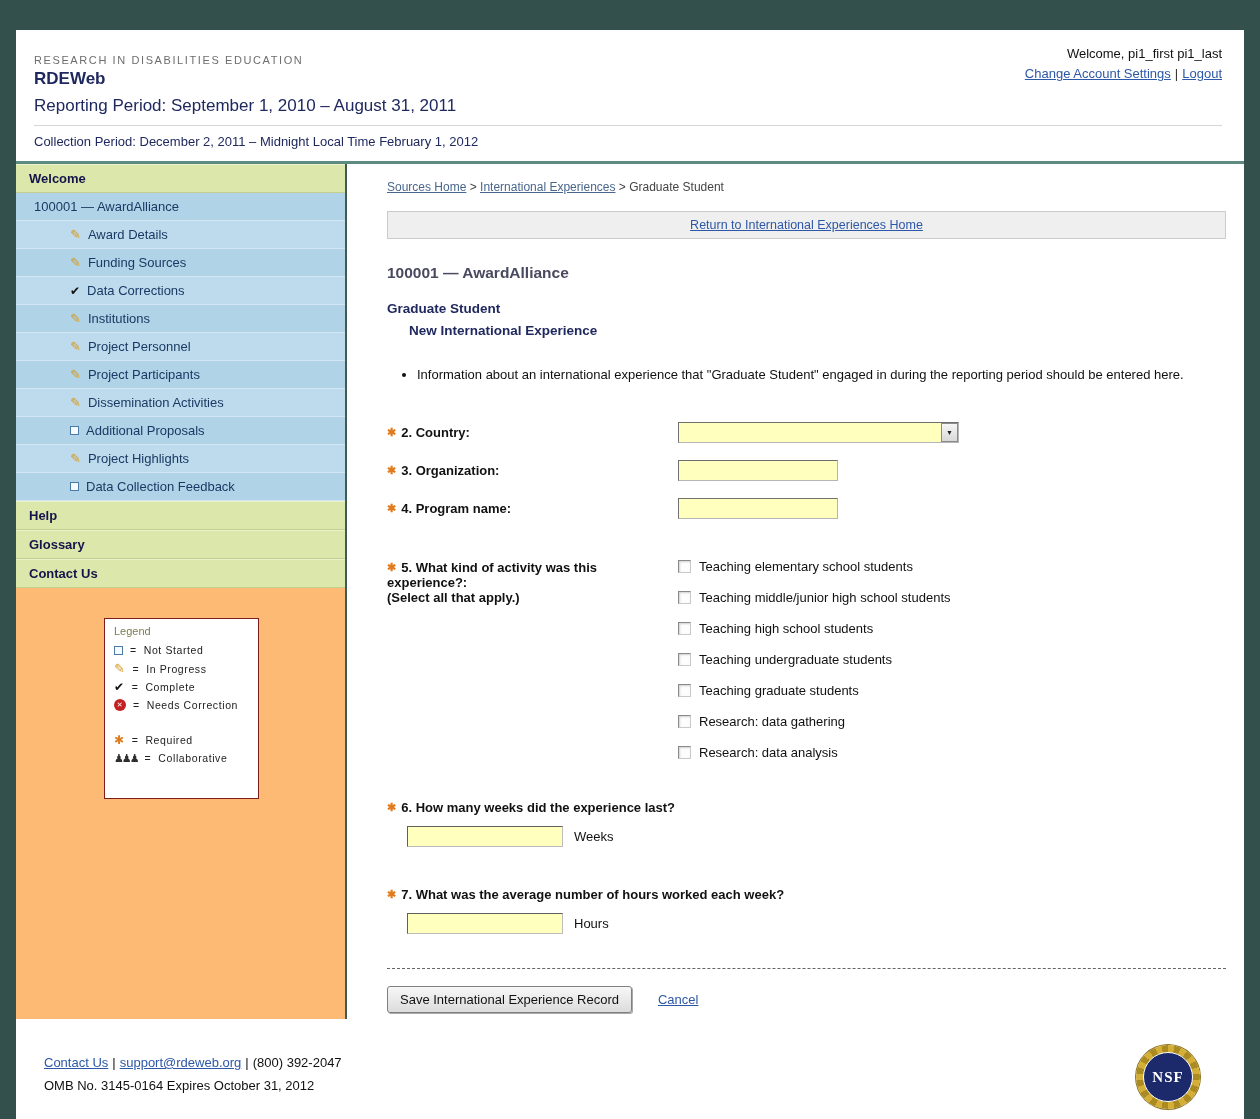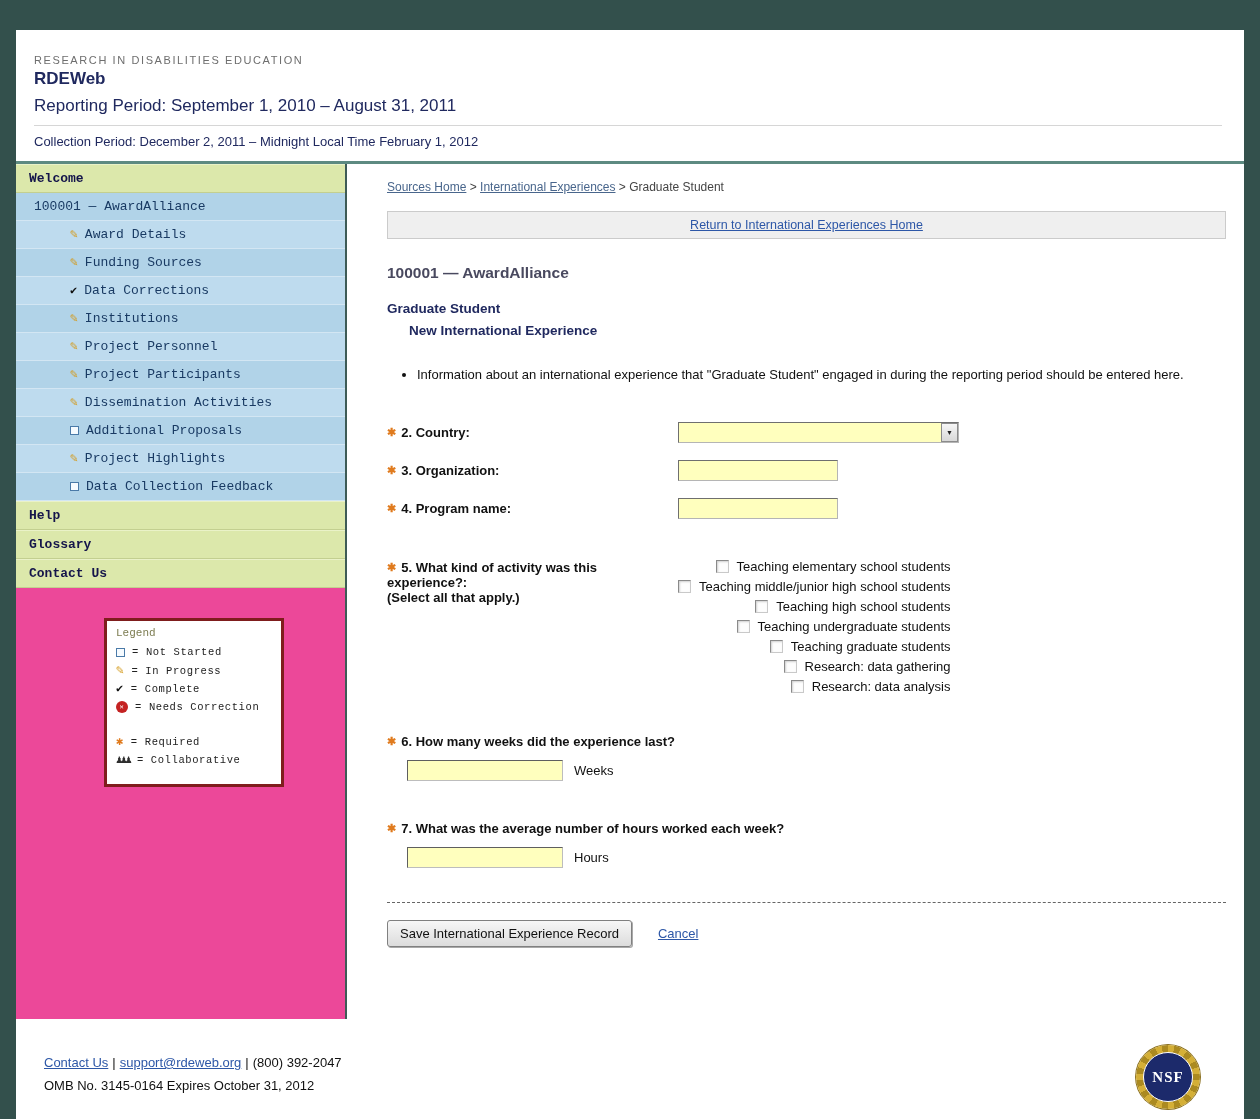--- a/index.html
+++ b/index.html
@@ -15,37 +15,37 @@
   .reporting { font-size:17px; color:#20295f; margin:7px 0 9px; }
   .collection-row { border-top:1px solid #d6d6d6; padding:8px 0 12px; font-size:13px; color:#20295f; }
   .header-right { position:absolute; top:16px; right:22px; text-align:right; font-size:13px; color:#111; }
   .header-links { margin-top:5px; }
   .header-links a { color:#2d57a7; text-decoration:underline; cursor:pointer; }
   .header-links .sep { color:#333; margin:0 4px; }
   .header-rule { height:3px; background:#5d8a81; }
 
   
   .content { display:flex; flex:1; min-height:0; }
-  .sidebar { width:331px; background:#ec4899; border-right:2px solid #3e5b56; margin-bottom:22px; flex:none;font-family:Liberation Mono, monospace; }
+  .sidebar { width:331px; background:#fdba74; border-right:2px solid #3e5b56; margin-bottom:22px; flex:none; }
   .main { flex:1; padding:12px 18px 0 40px; }
 
   
   .nav-header { background:#dce8ab; border-bottom:1px solid #c3cf90; border-top:1px solid #eaf2c8; padding:6px 0 6px 13px; font-weight:bold; font-size:13px; color:#14144a; cursor:pointer; }
   .nav-item { border-bottom:1px solid #d3e6f3; padding:6px 0 6px 18px; font-size:13px; color:#193a63; display:flex; align-items:center; gap:7px; cursor:pointer; background:#b1d3e8; }
   .nav-item.alt { background:#bedbee; }
   .nav-item.lvl2 { padding-left:54px; }
   .icon-pencil { color:#d49a1c; font-size:13px; line-height:1; }
   .icon-check { color:#111; font-size:12px; line-height:1; }
   .icon-checkbox { width:9px; height:9px; border:1px solid #4a7aa8; background:#f6fbff; display:inline-block; flex:none; }
   .icon-error { width:12px; height:12px; border-radius:50%; background:#c42222; color:#fff; font-size:7px; line-height:12px; text-align:center; display:inline-block; flex:none; }
   .icon-required { color:#e07b1e; font-size:12px; line-height:1; }
   .icon-people { color:#2e2e2e; font-size:11px; letter-spacing:-2px; line-height:1; }
 
   
-  .legend { margin:30px 0 0 88px; width:180px; background:#ffffff; border:3px solid #7f1d1d; padding:6px 9px 12px; }
+  .legend { margin:30px 0 0 88px; width:155px; background:#ffffff; border:1px solid #7f1d1d; padding:6px 9px 28px; }
   .legend-title { color:#7d7d52; font-size:11px; margin-bottom:7px; }
   .legend-row { display:flex; align-items:center; gap:5px; margin:6px 0; font-size:10.5px; color:#222; letter-spacing:0.6px; }
   .legend-row .eq { margin:0 2px; }
   .legend-gap { height:11px; }
 
   
   .breadcrumb { font-size:12px; color:#444; padding-top:4px; }
   .breadcrumb a { color:#49668c; text-decoration:underline; cursor:pointer; }
   .bc-sep { color:#444; }
   .return-bar { margin-top:17px; background:#efefef; border:1px solid #cbcbcb; text-align:center; padding:6px 0; font-size:12.5px; }
@@ -62,21 +62,21 @@
   .req { color:#e07b1e; font-size:11px; margin-right:5px; vertical-align:1px; }
   .text-input { background:#ffffbe; border:1px solid; border-color:#6f6f6f #b5b5b5 #b5b5b5 #6f6f6f; height:21px; font-family:"Liberation Sans", sans-serif; font-size:13px; padding:0 3px; outline:none; }
   .input-city { width:246px; }
   .input-org { width:160px; }
   .input-program { width:160px; }
   .select-box { width:281px; height:21px; background:#ffffbe; border:1px solid; border-color:#6f6f6f #b5b5b5 #b5b5b5 #6f6f6f; display:flex; cursor:pointer; }
   .select-value { flex:1; font-size:13px; line-height:19px; padding-left:3px; }
   .select-button { width:17px; background:linear-gradient(#f6f6f6,#d8d8d8); border:1px solid #8b8b8b; display:flex; align-items:center; justify-content:center; font-size:7px; color:#222; }
   .activity-row { margin-top:38px; }
   .activity-hint { font-weight:bold; }
-  .checkbox-list { display:flex; flex-direction:column; gap:5px; padding-top:2px;align-items:flex-end; }
+  .checkbox-list { display:flex; flex-direction:column; gap:16px; padding-top:2px; }
   .checkbox-row { display:flex; align-items:center; gap:8px; font-size:13px; color:#111; cursor:pointer; }
   .checkbox { width:13px; height:13px; flex:none; background:#fdfdfd; border:1px solid; border-color:#8a8a8a #c9c9c9 #c9c9c9 #8a8a8a; box-shadow:inset 1px 1px 2px rgba(0,0,0,0.18); }
   .question-label { margin-top:40px; font-weight:bold; font-size:13px; color:#111; }
   .unit-row { margin:11px 0 0 20px; display:flex; align-items:center; gap:11px; }
   .unit-input { width:156px; height:21px; background:#ffffbe; border:1px solid; border-color:#5f5f5f #bdbdbd #bdbdbd #5f5f5f; font-family:"Liberation Sans", sans-serif; font-size:13px; padding:0 3px; outline:none; }
   .unit-text { font-size:13px; color:#111; }
 
   .separator { margin-top:34px; border-top:1px dashed #666; }
   .button-row { margin-top:17px; display:flex; align-items:center; gap:26px; }
   .save-btn { font-family:"Liberation Sans", sans-serif; font-size:13px; color:#111; padding:5px 12px; background:linear-gradient(#f7f7f7,#dcdcdc); border:1px solid #808080; border-radius:3px; box-shadow:1px 1px 0 #a9a9a9; cursor:pointer; }
@@ -98,20 +98,26 @@
 <body>
 
 <div class="frame">
   <div class="page">
 
     <div class="header">
       <div class="tagline">RESEARCH IN DISABILITIES EDUCATION</div>
       <div class="app-title">RDEWeb</div>
       <div class="reporting">Reporting Period: September 1, 2010 – August 31, 2011</div>
       <div class="collection-row">Collection Period: December 2, 2011 – Midnight Local Time February 1, 2012</div>
+      <div class="header-right">
+        <div>Welcome, pi1_first pi1_last</div>
+        <div class="header-links">
+          <a>Change Account Settings</a><span class="sep">|</span><a>Logout</a>
+        </div>
+      </div>
     </div>
     <div class="header-rule"></div>
 
     <div class="content">
 
       <div class="sidebar">
         <div>
             <div class="nav-header">Welcome</div>
             <div class="nav-item lvl1">
               <span>100001 — AwardAlliance</span>

